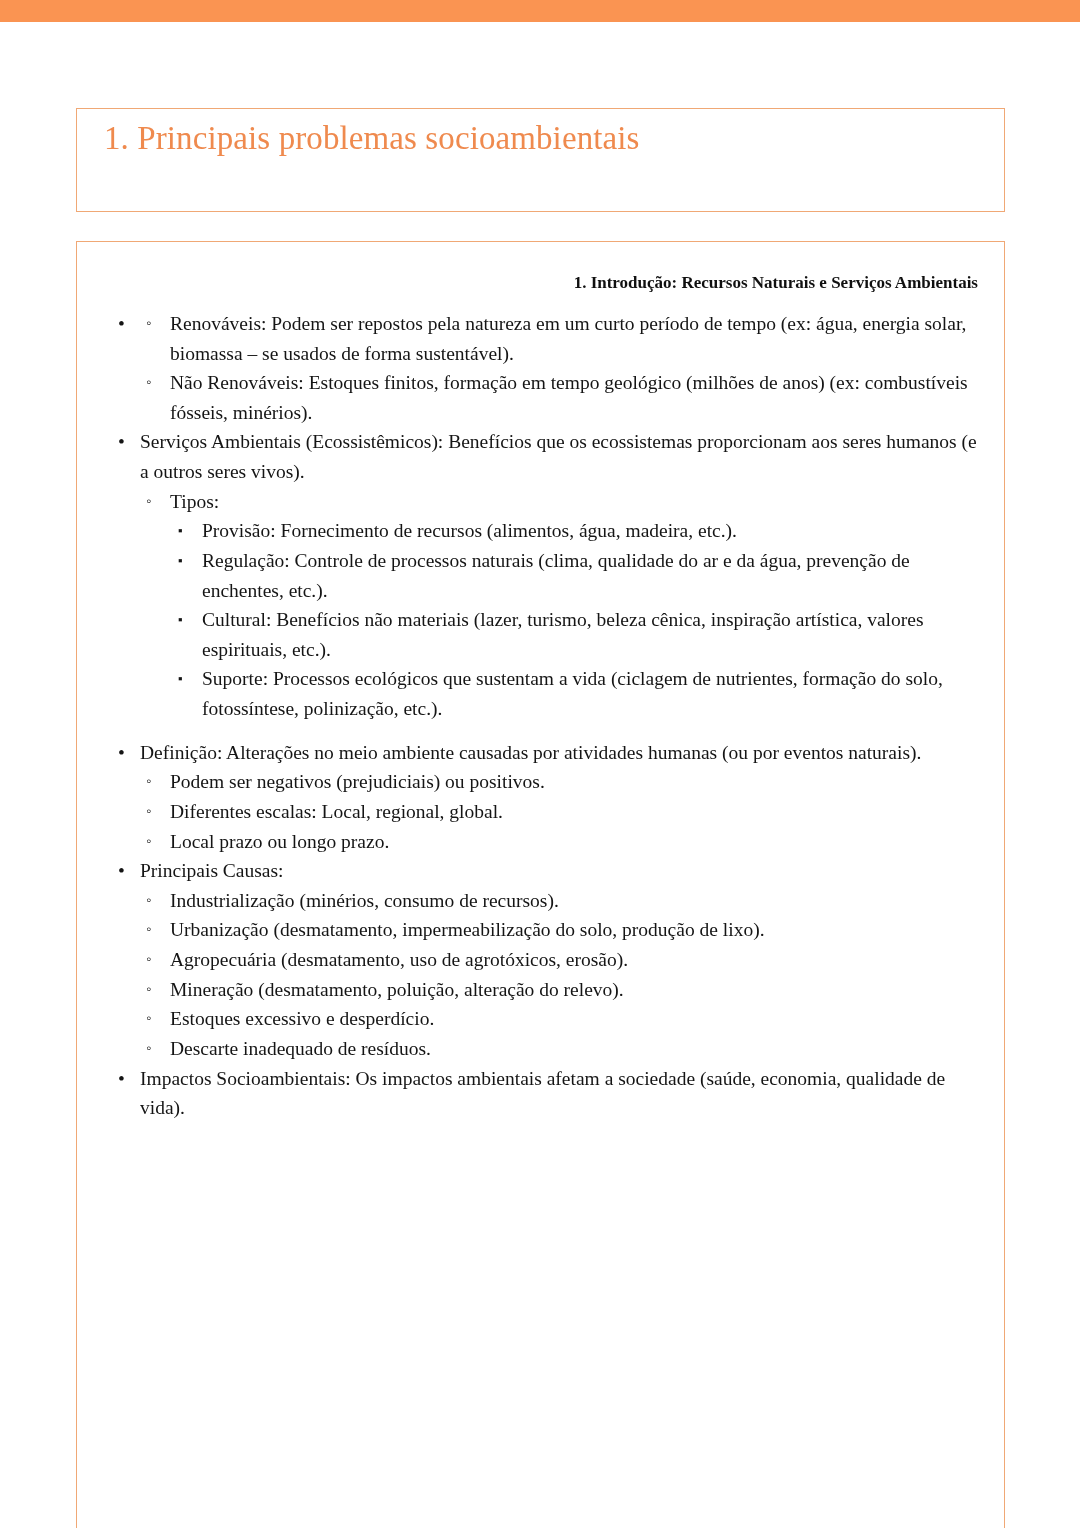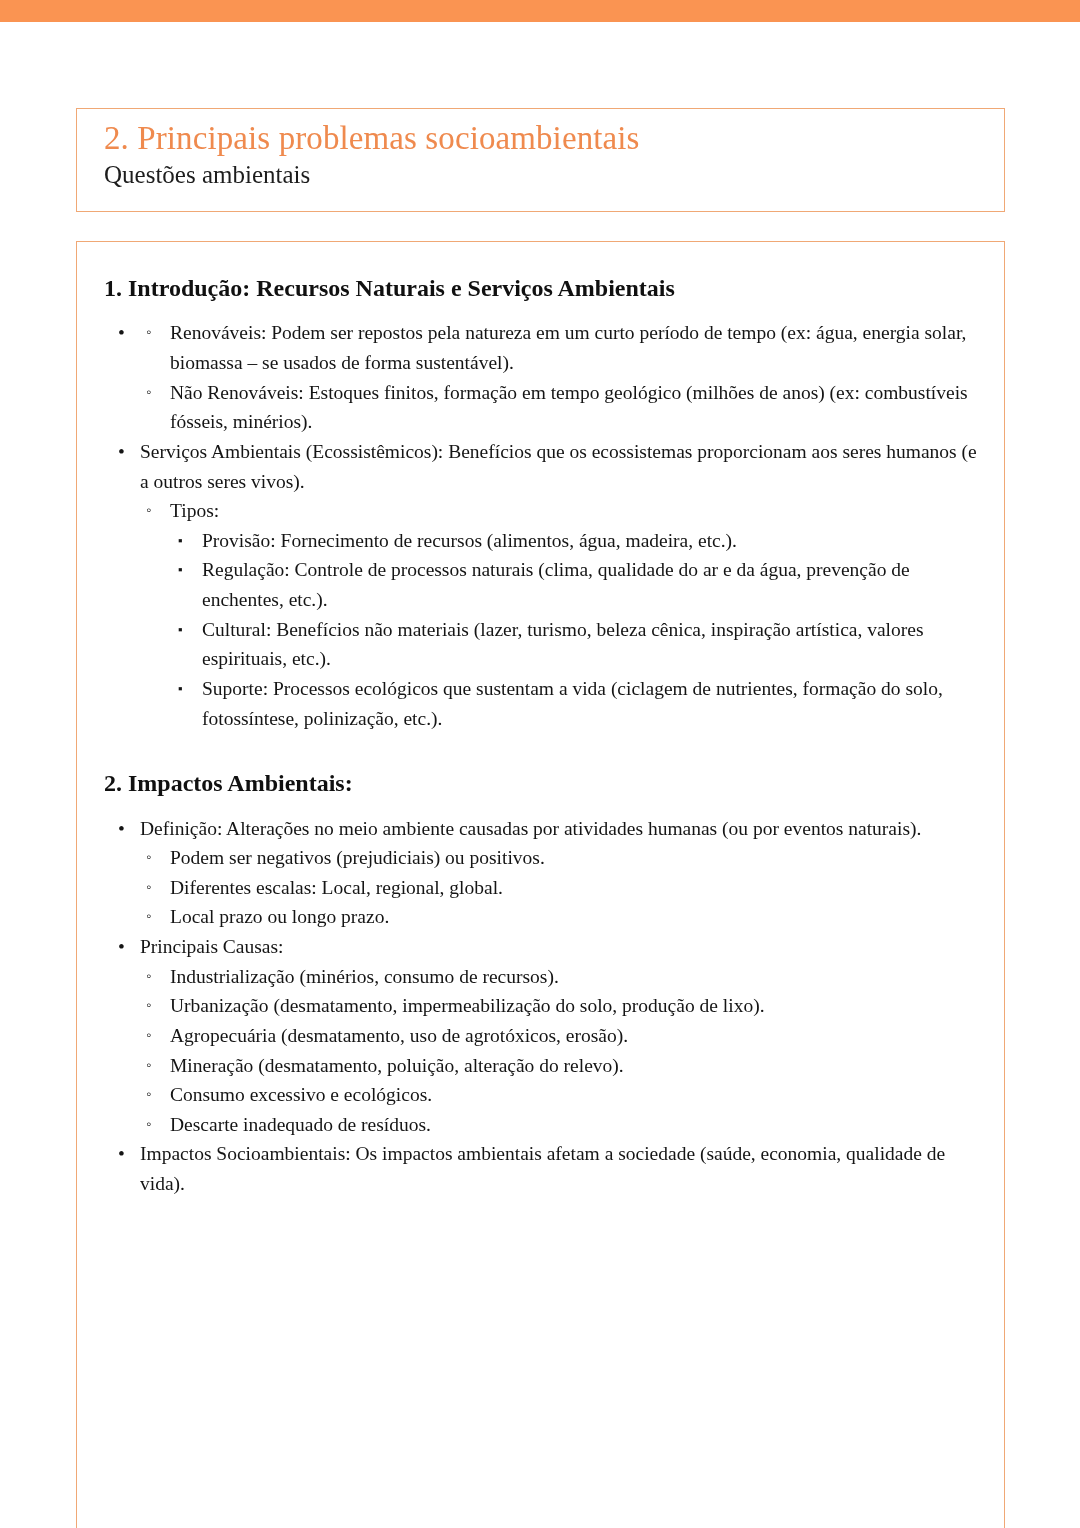--- a/index.html
+++ b/index.html
@@ -65,25 +65,26 @@
     width: 929px;
     height: 1320px;           
     border: 1.5px solid #f0a875;
     border-bottom: none;
     box-sizing: border-box;
     background: #ffffff;
     padding: 30px 26px 0 27px;
   }
 
   .section-heading {
-    font-size: 24px;
+    font-size: 17px;
     font-weight: bold;
     color: #101010;
     margin: 0 0 8px 0;
     line-height: 1.35;
+    text-align: right;
   }
   .section-heading.spaced-top {
     margin-top: 34px;
   }
 
   ul.lvl1, ul.lvl2, ul.lvl3 {
     margin: 0;
     padding: 0;
     list-style: none;
   }
@@ -138,22 +139,21 @@
   .marker { color: #151515; }
   .txt { display: inline; }
 </style>
 </head>
 <body>
 
 <div class="topbar"></div>
 
 <div class="header-box">
   <div class="header-inner">
-    <h1 class="doc-title">2. Principais problemas socioambientais</h1>
-    <div class="doc-subtitle">Questões ambientais</div>
+    <h1 class="doc-title">1. Principais problemas socioambientais</h1>
   </div>
 </div>
 
 <div class="content-box">
 
   <h2 class="section-heading">1. Introdução: Recursos Naturais e Serviços Ambientais</h2>
   <ul class="lvl1">
 
     <li class="item">
       <span class="marker">•</span>
@@ -193,21 +193,20 @@
               <span class="marker">▪</span>
               <span class="txt">Suporte: Processos ecológicos que sustentam a vida (ciclagem de nutrientes, formação do solo, fotossíntese, polinização, etc.).</span>
             </li>
           </ul>
         </li>
       </ul>
     </li>
 
   </ul>
 
-  <h2 class="section-heading spaced-top">2. Impactos Ambientais:</h2>
   <ul class="lvl1">
 
     <li class="item">
       <span class="marker">•</span>
       <span class="txt">Definição: Alterações no meio ambiente causadas por atividades humanas (ou por eventos naturais).</span>
       <ul class="lvl2">
         <li class="item">
           <span class="marker">◦</span>
           <span class="txt">Podem ser negativos (prejudiciais) ou positivos.</span>
         </li>
@@ -237,21 +236,21 @@
         <li class="item">
           <span class="marker">◦</span>
           <span class="txt">Agropecuária (desmatamento, uso de agrotóxicos, erosão).</span>
         </li>
         <li class="item">
           <span class="marker">◦</span>
           <span class="txt">Mineração (desmatamento, poluição, alteração do relevo).</span>
         </li>
         <li class="item">
           <span class="marker">◦</span>
-          <span class="txt">Consumo excessivo e ecológicos.</span>
+          <span class="txt">Estoques excessivo e desperdício.</span>
         </li>
         <li class="item">
           <span class="marker">◦</span>
           <span class="txt">Descarte inadequado de resíduos.</span>
         </li>
       </ul>
     </li>
 
     <li class="item">
       <span class="marker">•</span>

